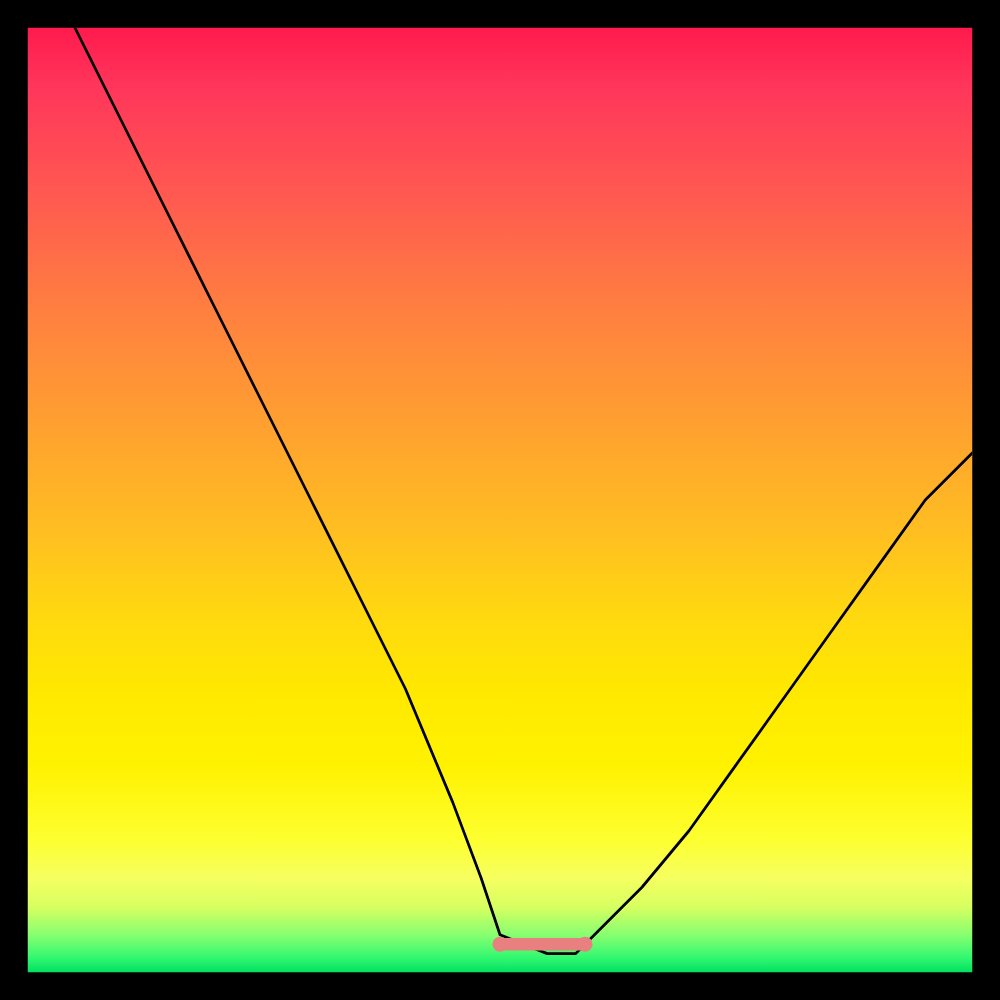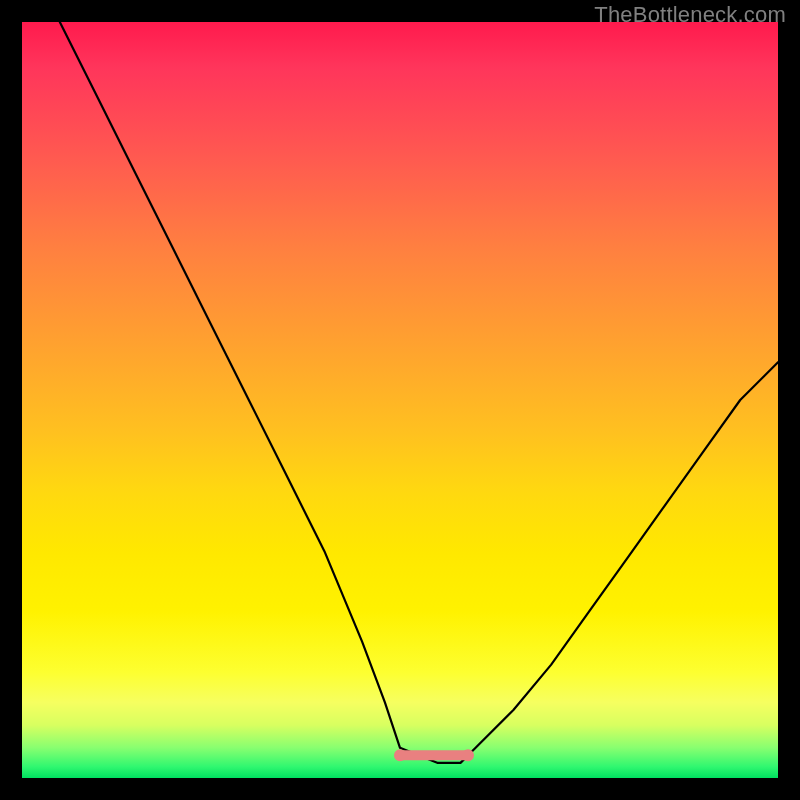--- a/index.html
+++ b/index.html
@@ -71,14 +71,13 @@
     <div class="gradient-bg"></div>
 
     <svg class="curve" viewBox="0 0 756 756" preserveAspectRatio="none">
       <path id="curvePath" fill="none" stroke="#000" stroke-width="2.2" stroke-linecap="round" stroke-linejoin="round" d="M37.8,0.0 L75.6,75.6 L113.4,151.2 L151.2,226.8 L189.0,302.4 L226.8,378.0 L264.6,453.6 L302.4,529.2 L340.2,619.9 L362.9,680.4 L378.0,725.8 L415.8,740.9 L438.5,740.9 L453.6,725.8 L491.4,688.0 L529.2,642.6 L567.0,589.7 L604.8,536.8 L642.6,483.8 L680.4,430.9 L718.2,378.0 L756.0,340.2"></path>
       <path id="flatPath" fill="none" stroke="#e98080" stroke-width="10" stroke-linecap="round" d="M378.0,733.3 L446.0,733.3"></path>
       <circle id="dotL" r="6" fill="#e98080" cx="378.0" cy="733.3"></circle>
       <circle id="dotR" r="6" fill="#e98080" cx="446.0" cy="733.3"></circle>
     </svg>
   </div>
 
-  <div class="watermark">TheBottleneck.com</div>
 </div>
 
 </body></html>

